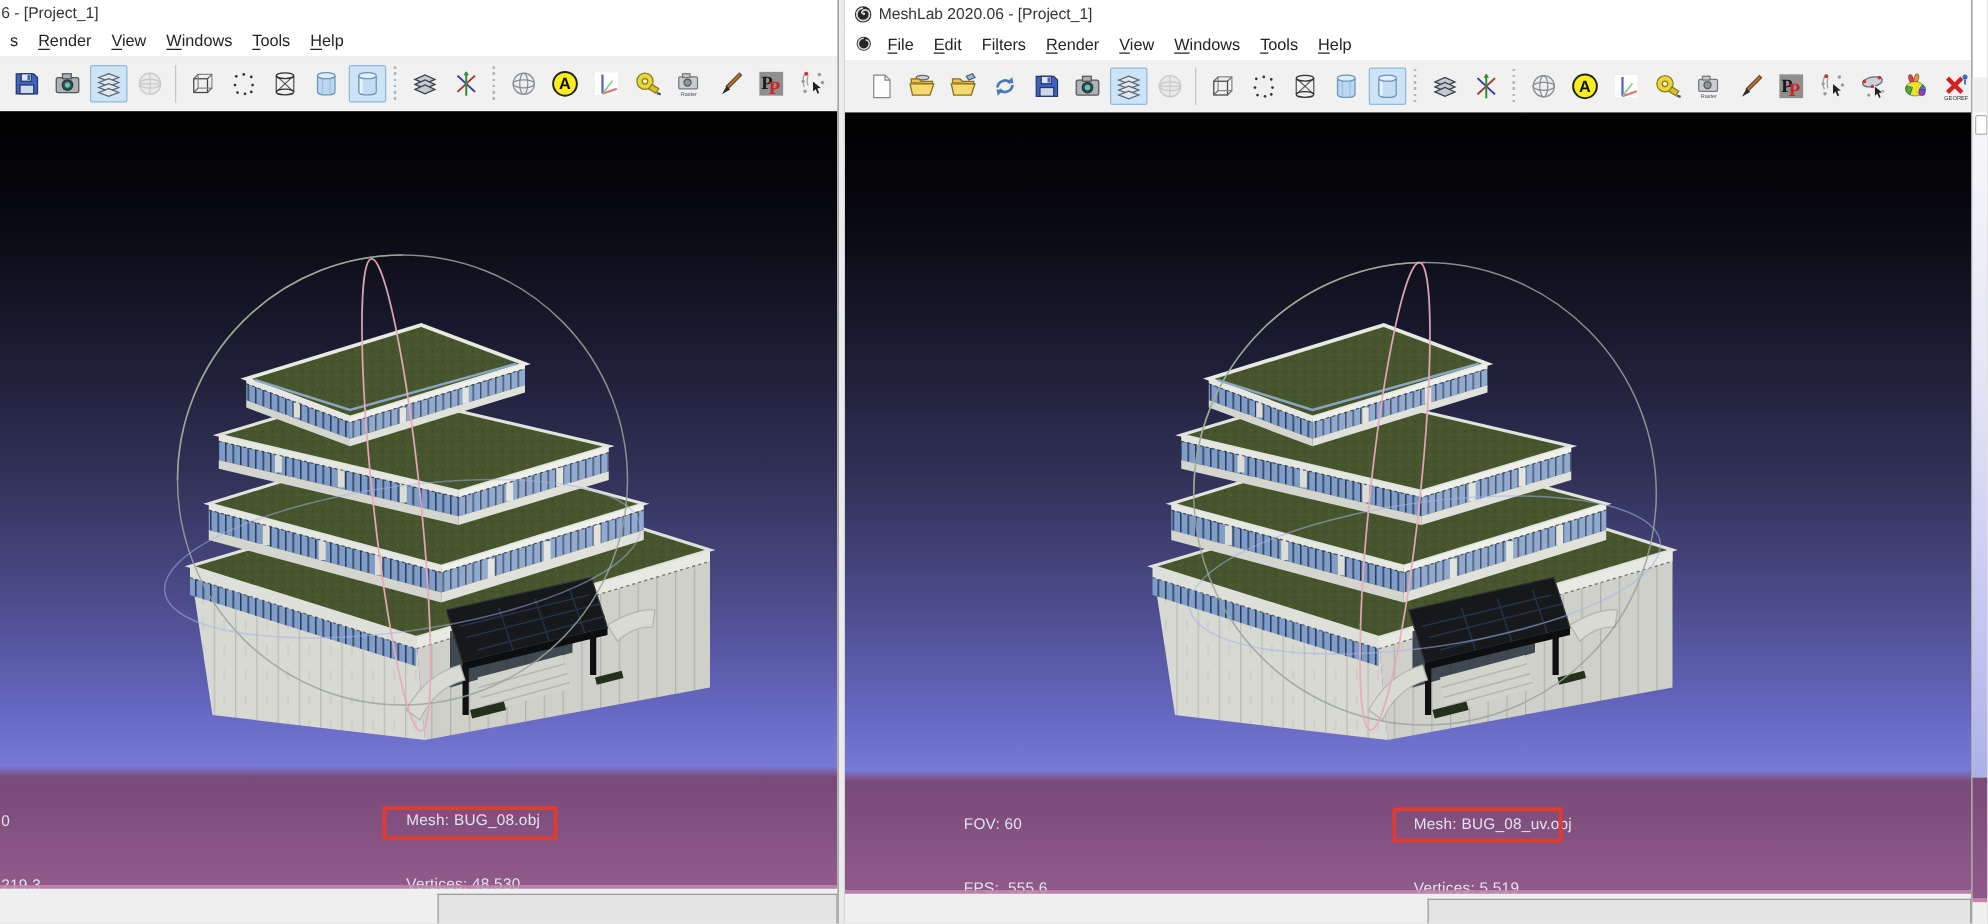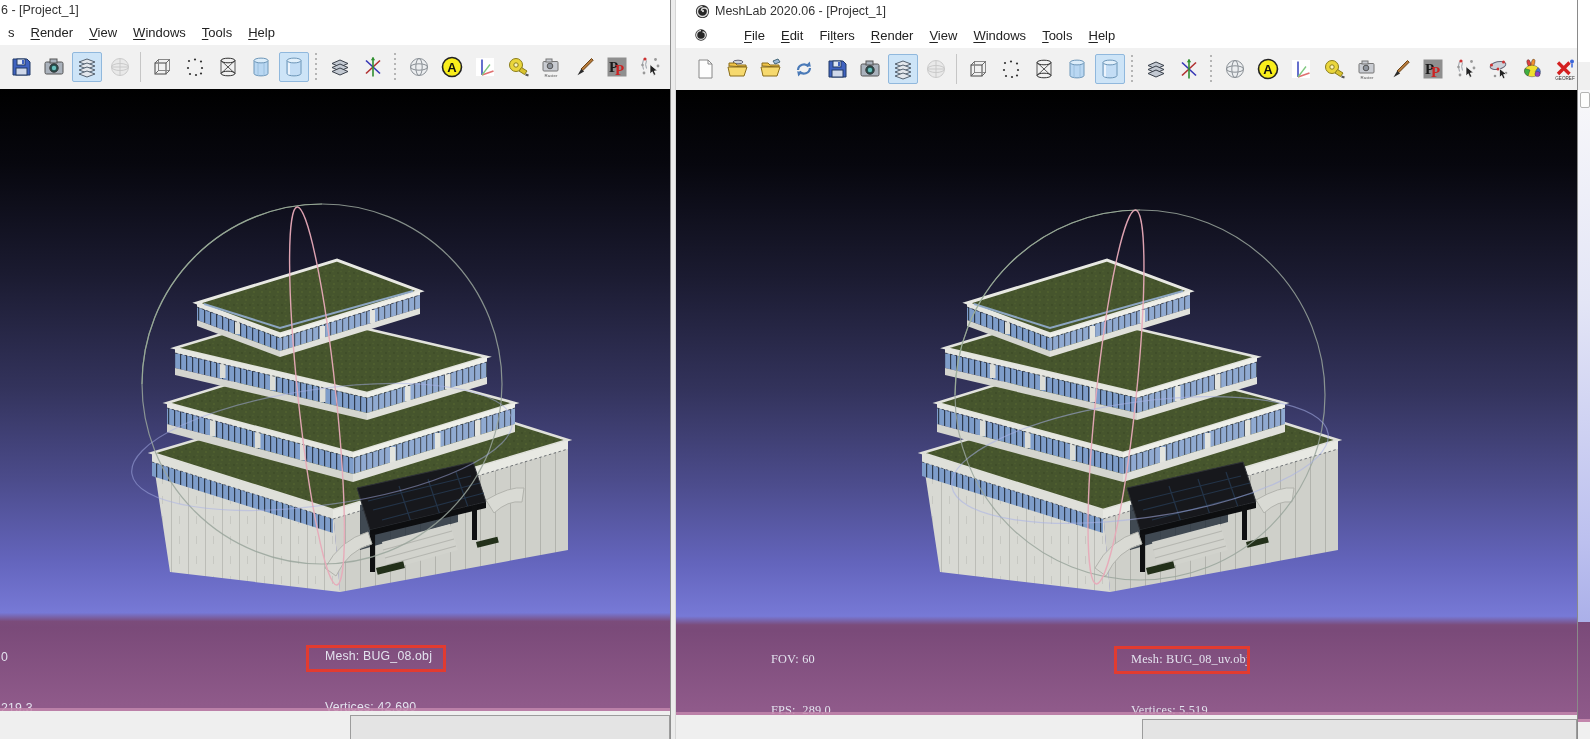--- a/index.html
+++ b/index.html
@@ -6,27 +6,27 @@
   .screen{position:relative;width:1590px;height:739px;overflow:hidden;background:#f0f0f0;
           font-family:"Liberation Sans",sans-serif;-webkit-font-smoothing:antialiased;}
   .win{position:absolute;top:0;height:739px;overflow:hidden;background:#f0f0f0;}
   #win-left{left:0;width:670px;}
   #win-right{left:676px;width:901px;}
   .win-divider{position:absolute;top:0;left:670px;width:6px;height:739px;background:#ececec;
                border-left:1px solid #8f8f8f;border-right:1px solid #d6d6d6;box-sizing:border-box;}
   .titlebar{position:absolute;left:0;right:0;background:#ffffff;display:flex;align-items:center;
             font-size:12.5px;color:#333;}
   #win-left .titlebar{top:0;height:20px;}
-  #win-right .titlebar{top:0;height:22px;padding-left:12px;}
+  #win-right .titlebar{top:0;height:22px;}
   .title-text{white-space:pre;}
   .app-icon{width:15px;height:15px;margin:0 5px 0 7px;flex:0 0 auto;}
   .menubar{position:absolute;left:0;right:0;background:#ffffff;display:flex;align-items:center;
            font-size:13px;color:#222;border-bottom:1px solid #e9e9e9;}
   #win-left .menubar{top:20px;height:25px;padding-left:0px;}
-  #win-right .menubar{top:22px;height:26px;padding-left:16px;gap:24px;}
+  #win-right .menubar{top:22px;height:26px;padding-left:6px;}
   .menu-item{padding:3px 8px;cursor:default;white-space:pre;}
   .menu-item u{text-decoration:underline;text-underline-offset:2px;}
   .mdi-icon{width:14px;height:14px;margin:0 4px 0 2px;flex:0 0 auto;}
   .toolbar{position:absolute;left:0;right:0;background:#f1f1f1;display:flex;align-items:center;
            border-bottom:1px solid #b9b9b9;}
   #win-left .toolbar{top:45px;height:44px;padding-left:4px;}
   #win-right .toolbar{top:48px;height:42px;padding-left:12px;}
   .tb-btn{width:28px;height:28px;margin:0 1.5px;display:flex;align-items:center;justify-content:center;
           border:1px solid transparent;border-radius:2px;flex:0 0 auto;}
   .tb-btn svg{display:block;}
@@ -34,21 +34,21 @@
   .tb-btn.disabled{opacity:.45;filter:grayscale(.9);}
   .tb-sep{width:1px;height:30px;background:#c6c6c6;margin:0 4px;flex:0 0 auto;}
   .tb-grip{width:5px;height:28px;margin:0 4px;flex:0 0 auto;
            background-image:repeating-linear-gradient(180deg,#b5b5b5 0 2px,transparent 2px 5px);
            background-size:2px 100%;background-repeat:repeat-y;background-position:1px 0;}
   .viewport{position:absolute;left:0;right:0;overflow:hidden;
      background:linear-gradient(180deg,#000000 0%,#07070e 12%,#1b1b31 30%,#33335c 48%,
        #4c4c8c 63%,#6465bd 76%,#7779d6 84.2%,#7b4c7b 85.6%,
        var(--viewport_band_purple) 86.5%,var(--viewport_band_purple_light) 99%);}
   #win-left .viewport{top:89px;height:622px;}
-  #win-right .viewport{top:90px;height:625px;font-family:Liberation Serif, serif;}
+  #win-right .viewport{top:90px;height:625px;}
   .viewport::after{content:"";position:absolute;left:0;right:0;bottom:0;height:3px;
                    background:var(--viewport_bottom_line);opacity:.85;}
   .vpsvg{position:absolute;left:0;top:0;}
   .hud{position:absolute;color:var(--hud_text);font-size:12.3px;line-height:17px;white-space:pre;
        letter-spacing:.2px;}
   .faces-box{position:absolute;border:3px solid var(--hud_highlight_red);}
   .bottomstrip{position:absolute;left:0;right:0;background:#efefef;}
   #win-left .bottomstrip{top:711px;height:28px;}
   #win-right .bottomstrip{top:715px;height:24px;}
   .dockpanel{position:absolute;top:4px;bottom:-2px;right:0;background:#e4e4e4;
@@ -393,21 +393,21 @@
           <ellipse cx="322" cy="358" rx="192" ry="58" transform="rotate(-8 322 358)" stroke="#a8b0e8" stroke-width="1.2" opacity="0.5"></ellipse>
         </g>
       </svg>
       <div class="hud" style="left:1px;top:526px;">
         <div>0</div>
         <div>219.3</div>
         
       </div>
       <div class="hud" style="left:325px;top:525px;">
         <div>Mesh: BUG_08.obj</div>
-        <div>Vertices: 42,690</div>
+        <div>Vertices: 48,530</div>
         
         
         
       </div>
       <div class="faces-box" style="left:306px;top:556px;width:134px;height:21px;"></div>
     </div>
 
     <div class="bottomstrip">
       <div class="dockpanel"></div>
     </div>
@@ -720,21 +720,21 @@
         </g>
         <g fill="none">
           <circle cx="464" cy="305" r="185" stroke="#99a49b" stroke-width="1.2" opacity="0.85"></circle>
           <path d="M279 305 A185 185 0 0 1 464 120" stroke="#9eb39a" stroke-width="1.2" opacity="0.7"></path>
           <ellipse cx="440" cy="307" rx="20" ry="188" transform="rotate(6 440 307)" stroke="#e8aab8" stroke-width="1.4" opacity="0.95"></ellipse>
           <ellipse cx="464" cy="370" rx="190" ry="58" transform="rotate(-8 464 370)" stroke="#a8b0e8" stroke-width="1.2" opacity="0.55"></ellipse>
         </g>
       </svg>
       <div class="hud" style="left:95px;top:527px;">
         <div>FOV: 60</div>
-        <div>FPS:  289.0</div>
+        <div>FPS:  555.6</div>
         
       </div>
       <div class="hud" style="left:455px;top:527px;">
         <div>Mesh: BUG_08_uv.obj</div>
         <div>Vertices: 5.519</div>
         
         
         
       </div>
       <div class="faces-box" style="left:438px;top:556px;width:130px;height:22px;"></div>

